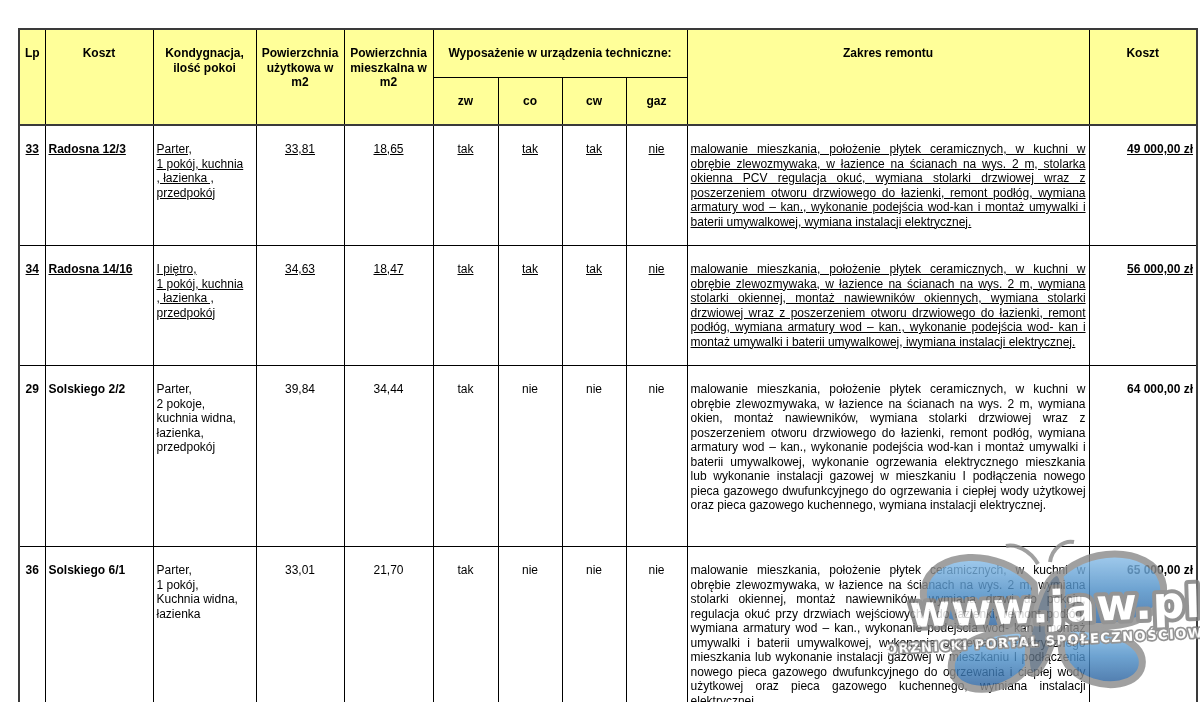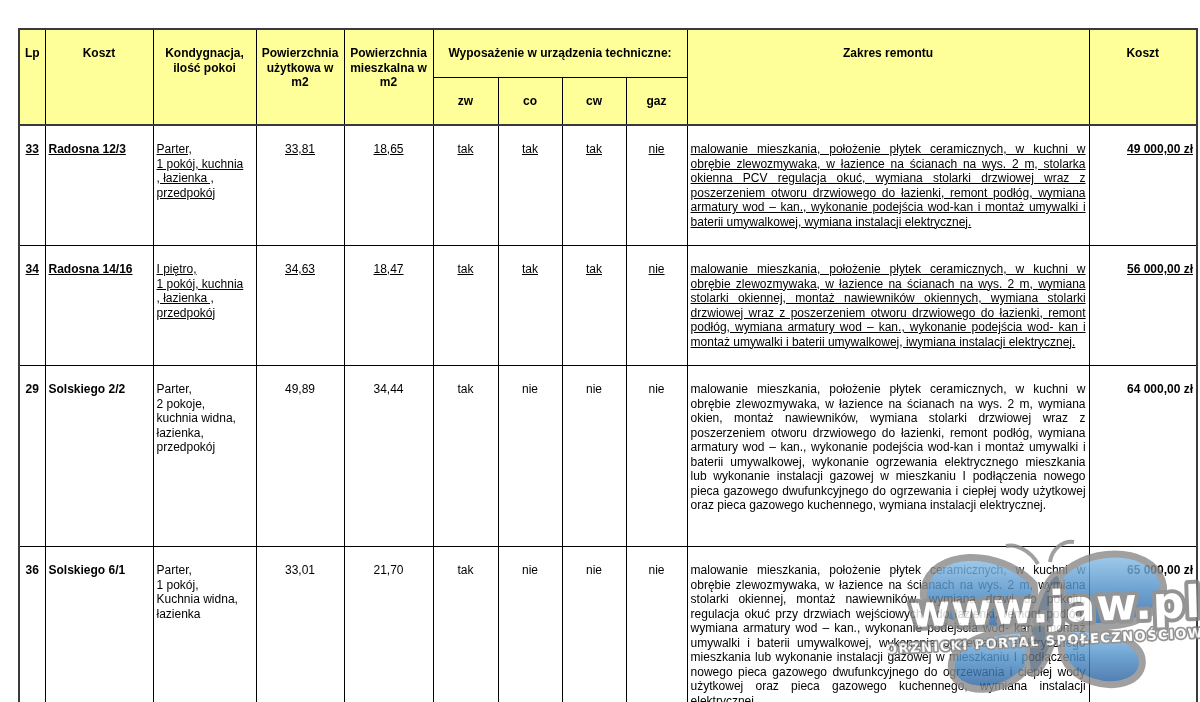--- a/index.html
+++ b/index.html
@@ -127,21 +127,21 @@
         <td class="c-koszt">56 000,00 zł</td>
       </tr>
       <tr class="r-big">
         <td class="c-lp">29</td>
         <td class="c-adres">Solskiego 2/2</td>
         <td class="c-kond pre">Parter,
 2 pokoje,
 kuchnia widna,
 łazienka,
 przedpokój</td>
-        <td class="c-num">49,89</td>
+        <td class="c-num">39,84</td>
         <td class="c-num">34,44</td>
         <td class="c-taknie">tak</td>
         <td class="c-taknie">nie</td>
         <td class="c-taknie">nie</td>
         <td class="c-taknie">nie</td>
         <td class="c-zakres">malowanie mieszkania, położenie płytek ceramicznych, w kuchni w obrębie zlewozmywaka, w łazience na ścianach na wys. 2 m, wymiana okien, montaż nawiewników, wymiana stolarki drzwiowej wraz z poszerzeniem otworu drzwiowego do łazienki, remont podłóg, wymiana armatury wod – kan., wykonanie podejścia wod-kan i montaż umywalki i baterii umywalkowej, wykonanie ogrzewania elektrycznego mieszkania lub wykonanie instalacji gazowej w mieszkaniu I podłączenia nowego pieca gazowego dwufunkcyjnego do ogrzewania i ciepłej wody użytkowej oraz pieca gazowego kuchennego, wymiana instalacji elektrycznej.</td>
         <td class="c-koszt">64 000,00 zł</td>
       </tr>
       <tr class="r-big">
         <td class="c-lp">36</td>

